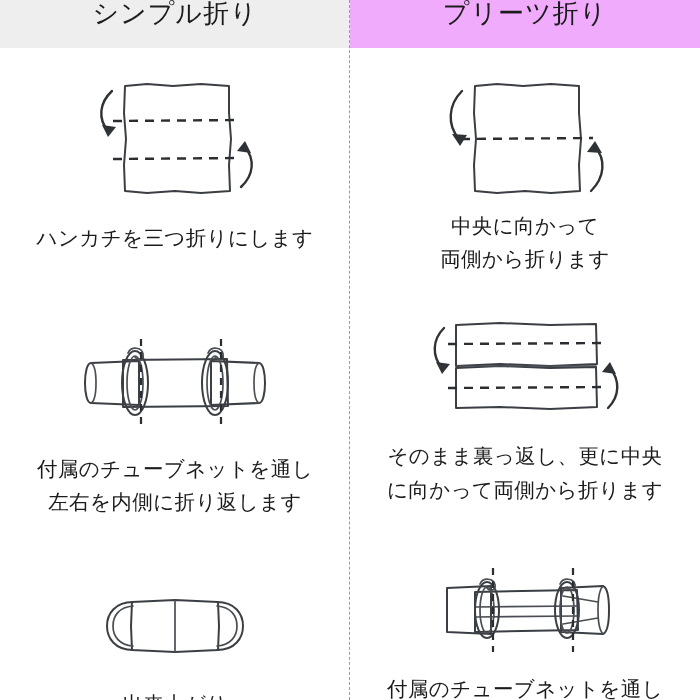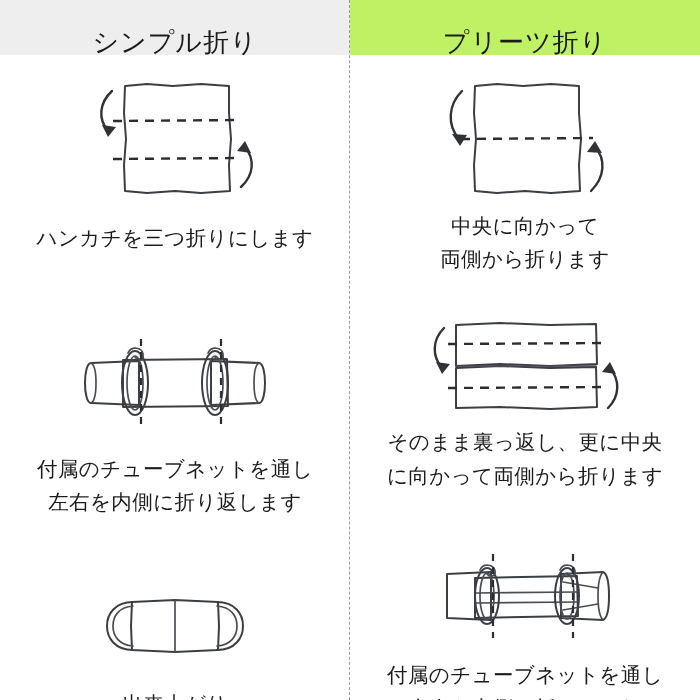--- a/index.html
+++ b/index.html
@@ -12,26 +12,26 @@
     position:relative;
     -webkit-font-smoothing:antialiased;
   }
   .sheet{position:relative;width:700px;height:700px;}
 
   
   .header{
     display:flex;width:700px;height:57px;
   }
   .header-cell{
-    width:350px;height:55px;
-    display:flex;align-items:flex-end;justify-content:center;
+    width:350px;height:48px;
+    display:flex;align-items:flex-start;justify-content:center;
     box-sizing:border-box;
   }
   .header-cell.left{background:#eeeeee;}
-  .header-cell.right{background:#bef264;}
+  .header-cell.right{background:#f0abfc;}
   .header-title{
     font-size:26px;
     letter-spacing:1px;
     color:#1b1b1b;
     line-height:1;
     font-weight:400;
   }
 
   
   .divider{
@@ -73,21 +73,21 @@
   .l-r1 .caption{margin-top:12px;}
   .l-r2 .figure{height:110px;margin-top:74px;}
   .l-r2 .caption{margin-top:14px;}
   .l-r3 .figure{height:92px;margin-top:60px;}
   .l-r3 .caption{margin-top:16px;}
 
   
   .r-r1 .figure{height:140px;margin-top:12px;}
   .r-r1 .caption{}
   .r-r2 .figure{height:110px;margin-top:36px;}
-  .r-r2 .caption{margin-top:4px;}
+  .r-r2 .caption{margin-top:18px;}
   .r-r3 .figure{height:92px;margin-top:58px;}
   .r-r3 .caption{margin-top:16px;}
 
   svg{display:block;overflow:visible;}
   .ink{fill:none;stroke:#3b3f44;stroke-width:2;stroke-linecap:round;stroke-linejoin:round;}
   .ink-thin{fill:none;stroke:#4a4e53;stroke-width:1.7;stroke-linecap:round;stroke-linejoin:round;}
   .dash{fill:none;stroke:#2a2d31;stroke-width:2.4;stroke-linecap:butt;stroke-dasharray:9 7;}
   .dash-v{fill:none;stroke:#2a2d31;stroke-width:2.2;stroke-linecap:butt;stroke-dasharray:7 6;}
   .arrow{fill:none;stroke:#2f3236;stroke-width:2.4;stroke-linecap:round;}
   .arrowhead{fill:#2f3236;stroke:none;}

